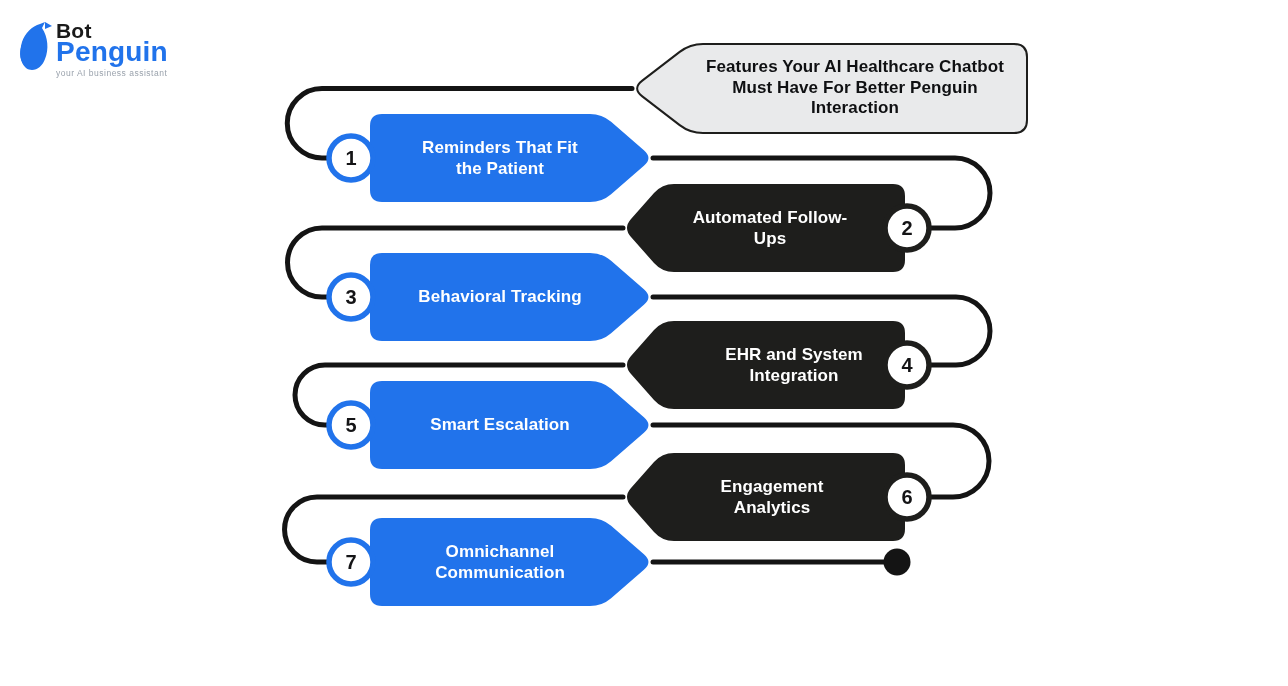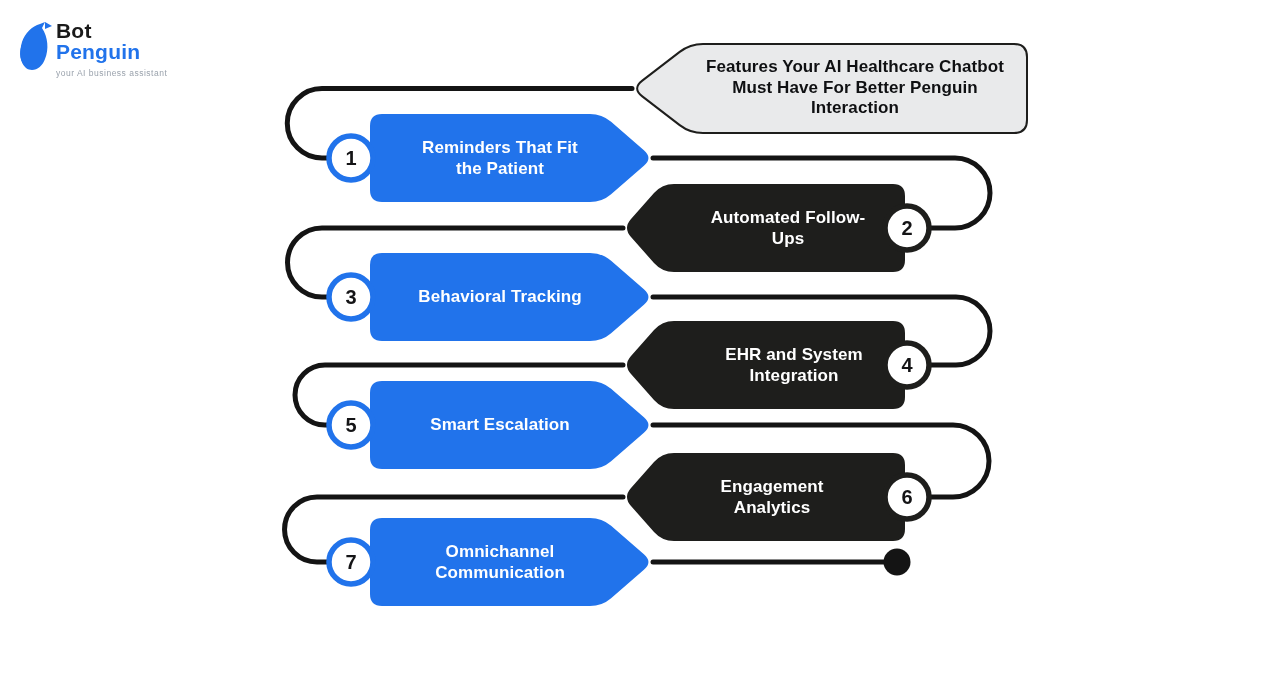--- a/index.html
+++ b/index.html
@@ -21,21 +21,21 @@
     position:absolute;left:688px;top:57px;width:334px;
     display:flex;flex-direction:column;align-items:center;
   }
   .title-line{
     white-space:nowrap;text-align:center;font-weight:700;font-size:17px;
     line-height:20.5px;color:#0f1012;letter-spacing:.1px;
   }
   #logo{position:absolute;left:14px;top:20px;display:flex;}
   #logo-text{display:flex;flex-direction:column;}
   .logo-bot{font-size:21px;font-weight:700;color:#1a1a1a;line-height:21px;letter-spacing:.2px;}
-  .logo-penguin{font-size:21px;font-weight:700;line-height:22px;letter-spacing:.2px;}
+  .logo-penguin{font-size:28px;font-weight:700;line-height:22px;letter-spacing:.2px;}
   .logo-tagline{font-size:8.5px;color:#9aa2ac;margin-top:5px;letter-spacing:.5px;}
 </style>
 </head>
 <body>
 
 <div id="stage">
 
   <svg id="art" width="1288" height="686" viewBox="0 0 1288 686">
       <path d="M632,88.5 H322 A34.5,34.5 0 0 0 322,158 H351" fill="none" stroke="#141414" stroke-width="5" stroke-linecap="round"></path>
       <path d="M653,158 H955 A35,35 0 0 1 955,228 H907" fill="none" stroke="#141414" stroke-width="5" stroke-linecap="round"></path>
@@ -77,21 +77,21 @@
   </div>
 
   <div id="title-text">
     <div class="title-line">Features Your AI Healthcare Chatbot</div>
     <div class="title-line">Must Have For Better Penguin</div>
     <div class="title-line">Interaction</div>
   </div>
 
 <div class="label" style="left: 409px; top: 126px; width: 182px; height: 64px;">Reminders That Fit the Patient</div>
     <div class="num" style="left: 331px; top: 144.5px;">1</div>
-    <div class="label" style="left: 697px; top: 196px; width: 182px; height: 64px;">Automated Follow-Ups</div>
+    <div class="label" style="left: 679px; top: 196px; width: 182px; height: 64px;">Automated Follow-Ups</div>
     <div class="num" style="left: 887px; top: 214.5px;">2</div>
     <div class="label" style="left: 409px; top: 265px; width: 182px; height: 64px;">Behavioral Tracking</div>
     <div class="num" style="left: 331px; top: 283.5px;">3</div>
     <div class="label" style="left: 703px; top: 333px; width: 182px; height: 64px;">EHR and System Integration</div>
     <div class="num" style="left: 887px; top: 351.5px;">4</div>
     <div class="label" style="left: 409px; top: 393px; width: 182px; height: 64px;">Smart Escalation</div>
     <div class="num" style="left: 331px; top: 411.5px;">5</div>
     <div class="label" style="left: 681px; top: 465px; width: 182px; height: 64px;">Engagement Analytics</div>
     <div class="num" style="left: 887px; top: 483.5px;">6</div>
     <div class="label" style="left: 409px; top: 530px; width: 182px; height: 64px;">Omnichannel Communication</div>

